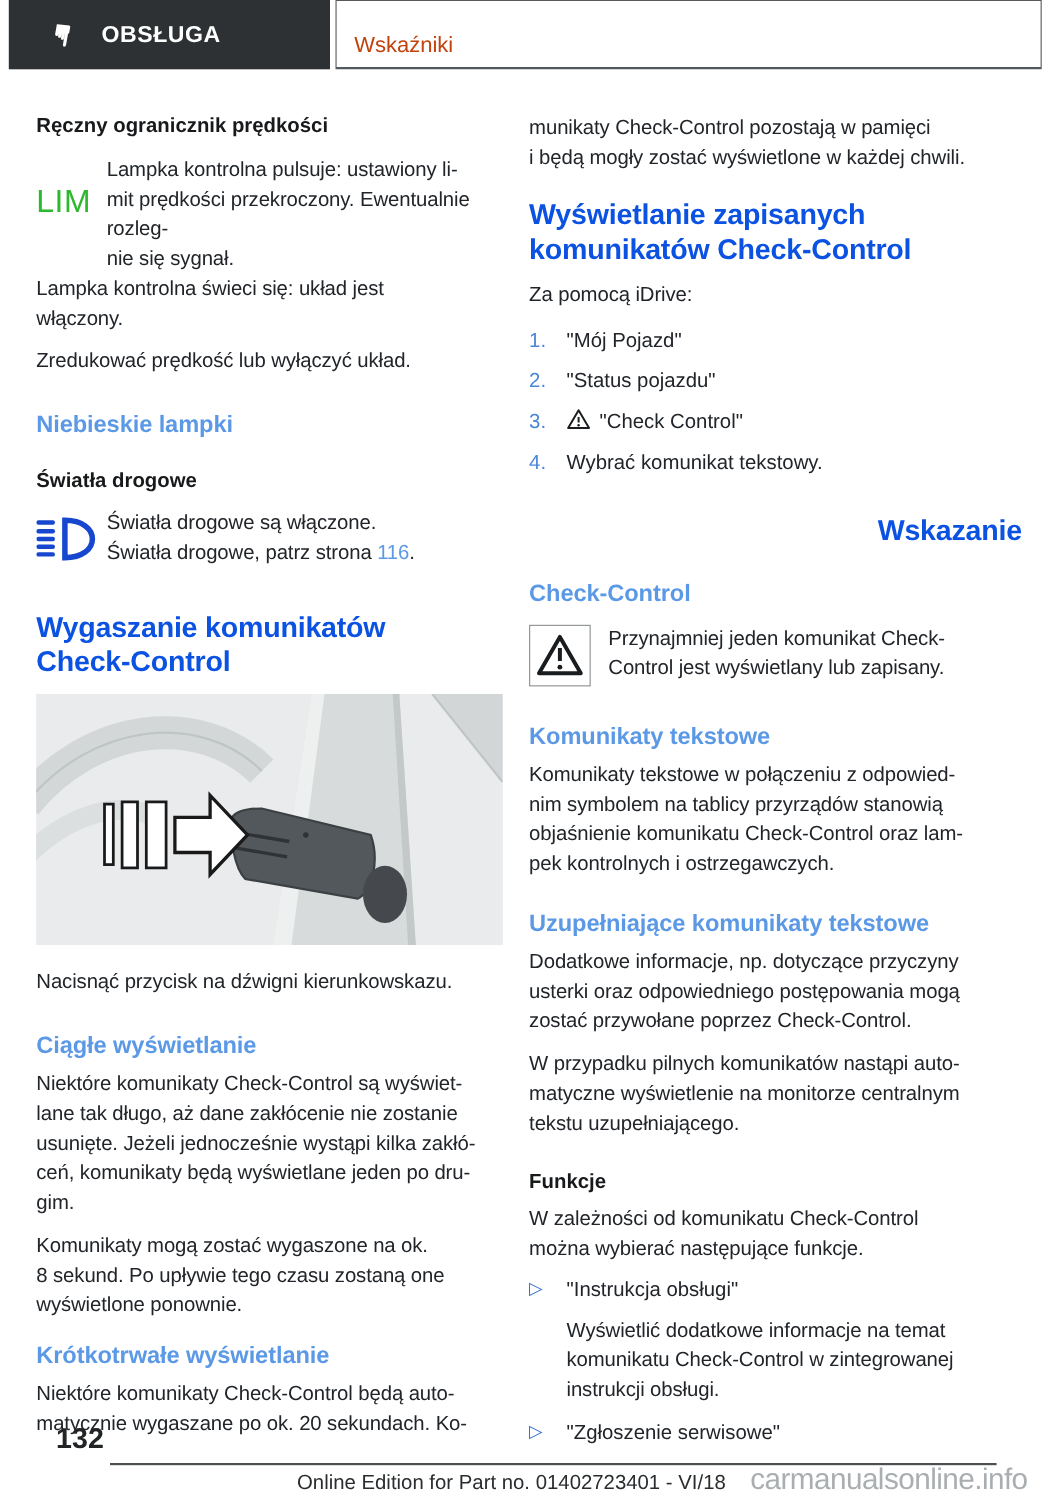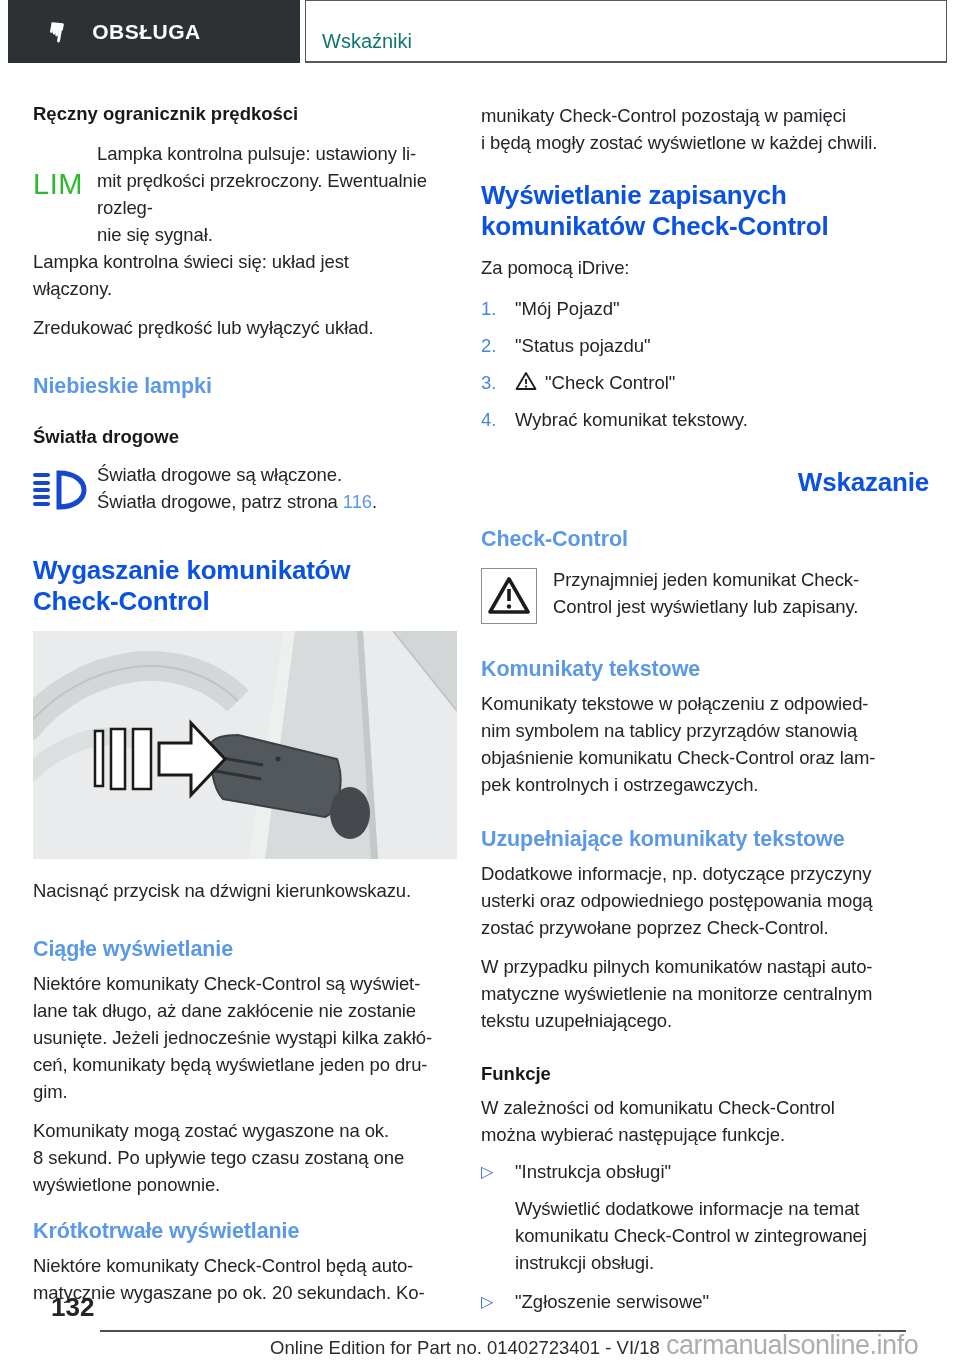--- a/index.html
+++ b/index.html
@@ -14,21 +14,21 @@
     background:#2e3133; color:#ffffff; display:flex; align-items:center;
     padding-left:36px; gap:24px;
   }
   .hand-glyph { display:inline-block; font-size:27px; transform:rotate(100deg); color:#fff; }
   .hdr-tab-label { font-size:21px; font-weight:bold; letter-spacing:0.5px; }
   .hdr-box {
     position:absolute; left:305px; top:0; width:642px; height:63px;
     background:#ffffff; border:1px solid #55595b; border-bottom-width:2px;
     display:flex; align-items:flex-end; padding:0 0 8px 16px;
   }
-  .hdr-box-label { font-size:20px; color:#0f766e; }
+  .hdr-box-label { font-size:20px; color:#c2410c; }
 
   
   .col { position:absolute; top:100px; width:448px; }
   .col-left  { left:33px;  }
   .col-right { left:481px; }
 
   .para { font-size:18.5px; line-height:27px; letter-spacing:-0.1px; white-space:pre-line; color:#212529; }
   p:empty { display:none; }
 
   h1.bigblue { font-size:26px; line-height:31px; font-weight:bold; color:#0b52e2; white-space:pre-line; letter-spacing:-0.2px; }
@@ -56,21 +56,21 @@
   .fn-marker { width:34px; flex:0 0 34px; color:#2f6fd6; font-size:16px; line-height:27px; }
   .fn-detail { margin:10px 0 12px 34px; }
 
   
   .figure { width:424px; height:228px; margin-top:14px; background:#e9ebec; }
 
   
   .pagenum { position:absolute; left:51px; top:1292px; font-size:26px; font-weight:bold; color:#222526; }
   .footrule { position:absolute; left:100px; top:1330px; width:806px; height:2px; background:#4c5052; }
   .edition { position:absolute; left:270px; top:1337px; font-size:18.5px; color:#2a2d2f; }
-  .watermark { position:absolute; left:666px; top:1330px; font-size:27px; color:#a9aeb1; letter-spacing:-0.5px; }
+  .watermark { position:absolute; left:682px; top:1330px; font-size:27px; color:#a9aeb1; letter-spacing:-0.5px; }
 
   .mt2{margin-top:2px;} .mt8{margin-top:8px;} .mt12{margin-top:12px;} .mt14{margin-top:14px;}
   .mt20{margin-top:20px;} .mt24{margin-top:24px;} .mt26{margin-top:26px;} .mt28{margin-top:28px;}
   .mt30{margin-top:30px;} .mt32{margin-top:32px;} .mt34{margin-top:34px;text-align:right;} .mt36{margin-top:36px;}
 </style>
 </head>
 <body>
 
 <div class="page">
 

